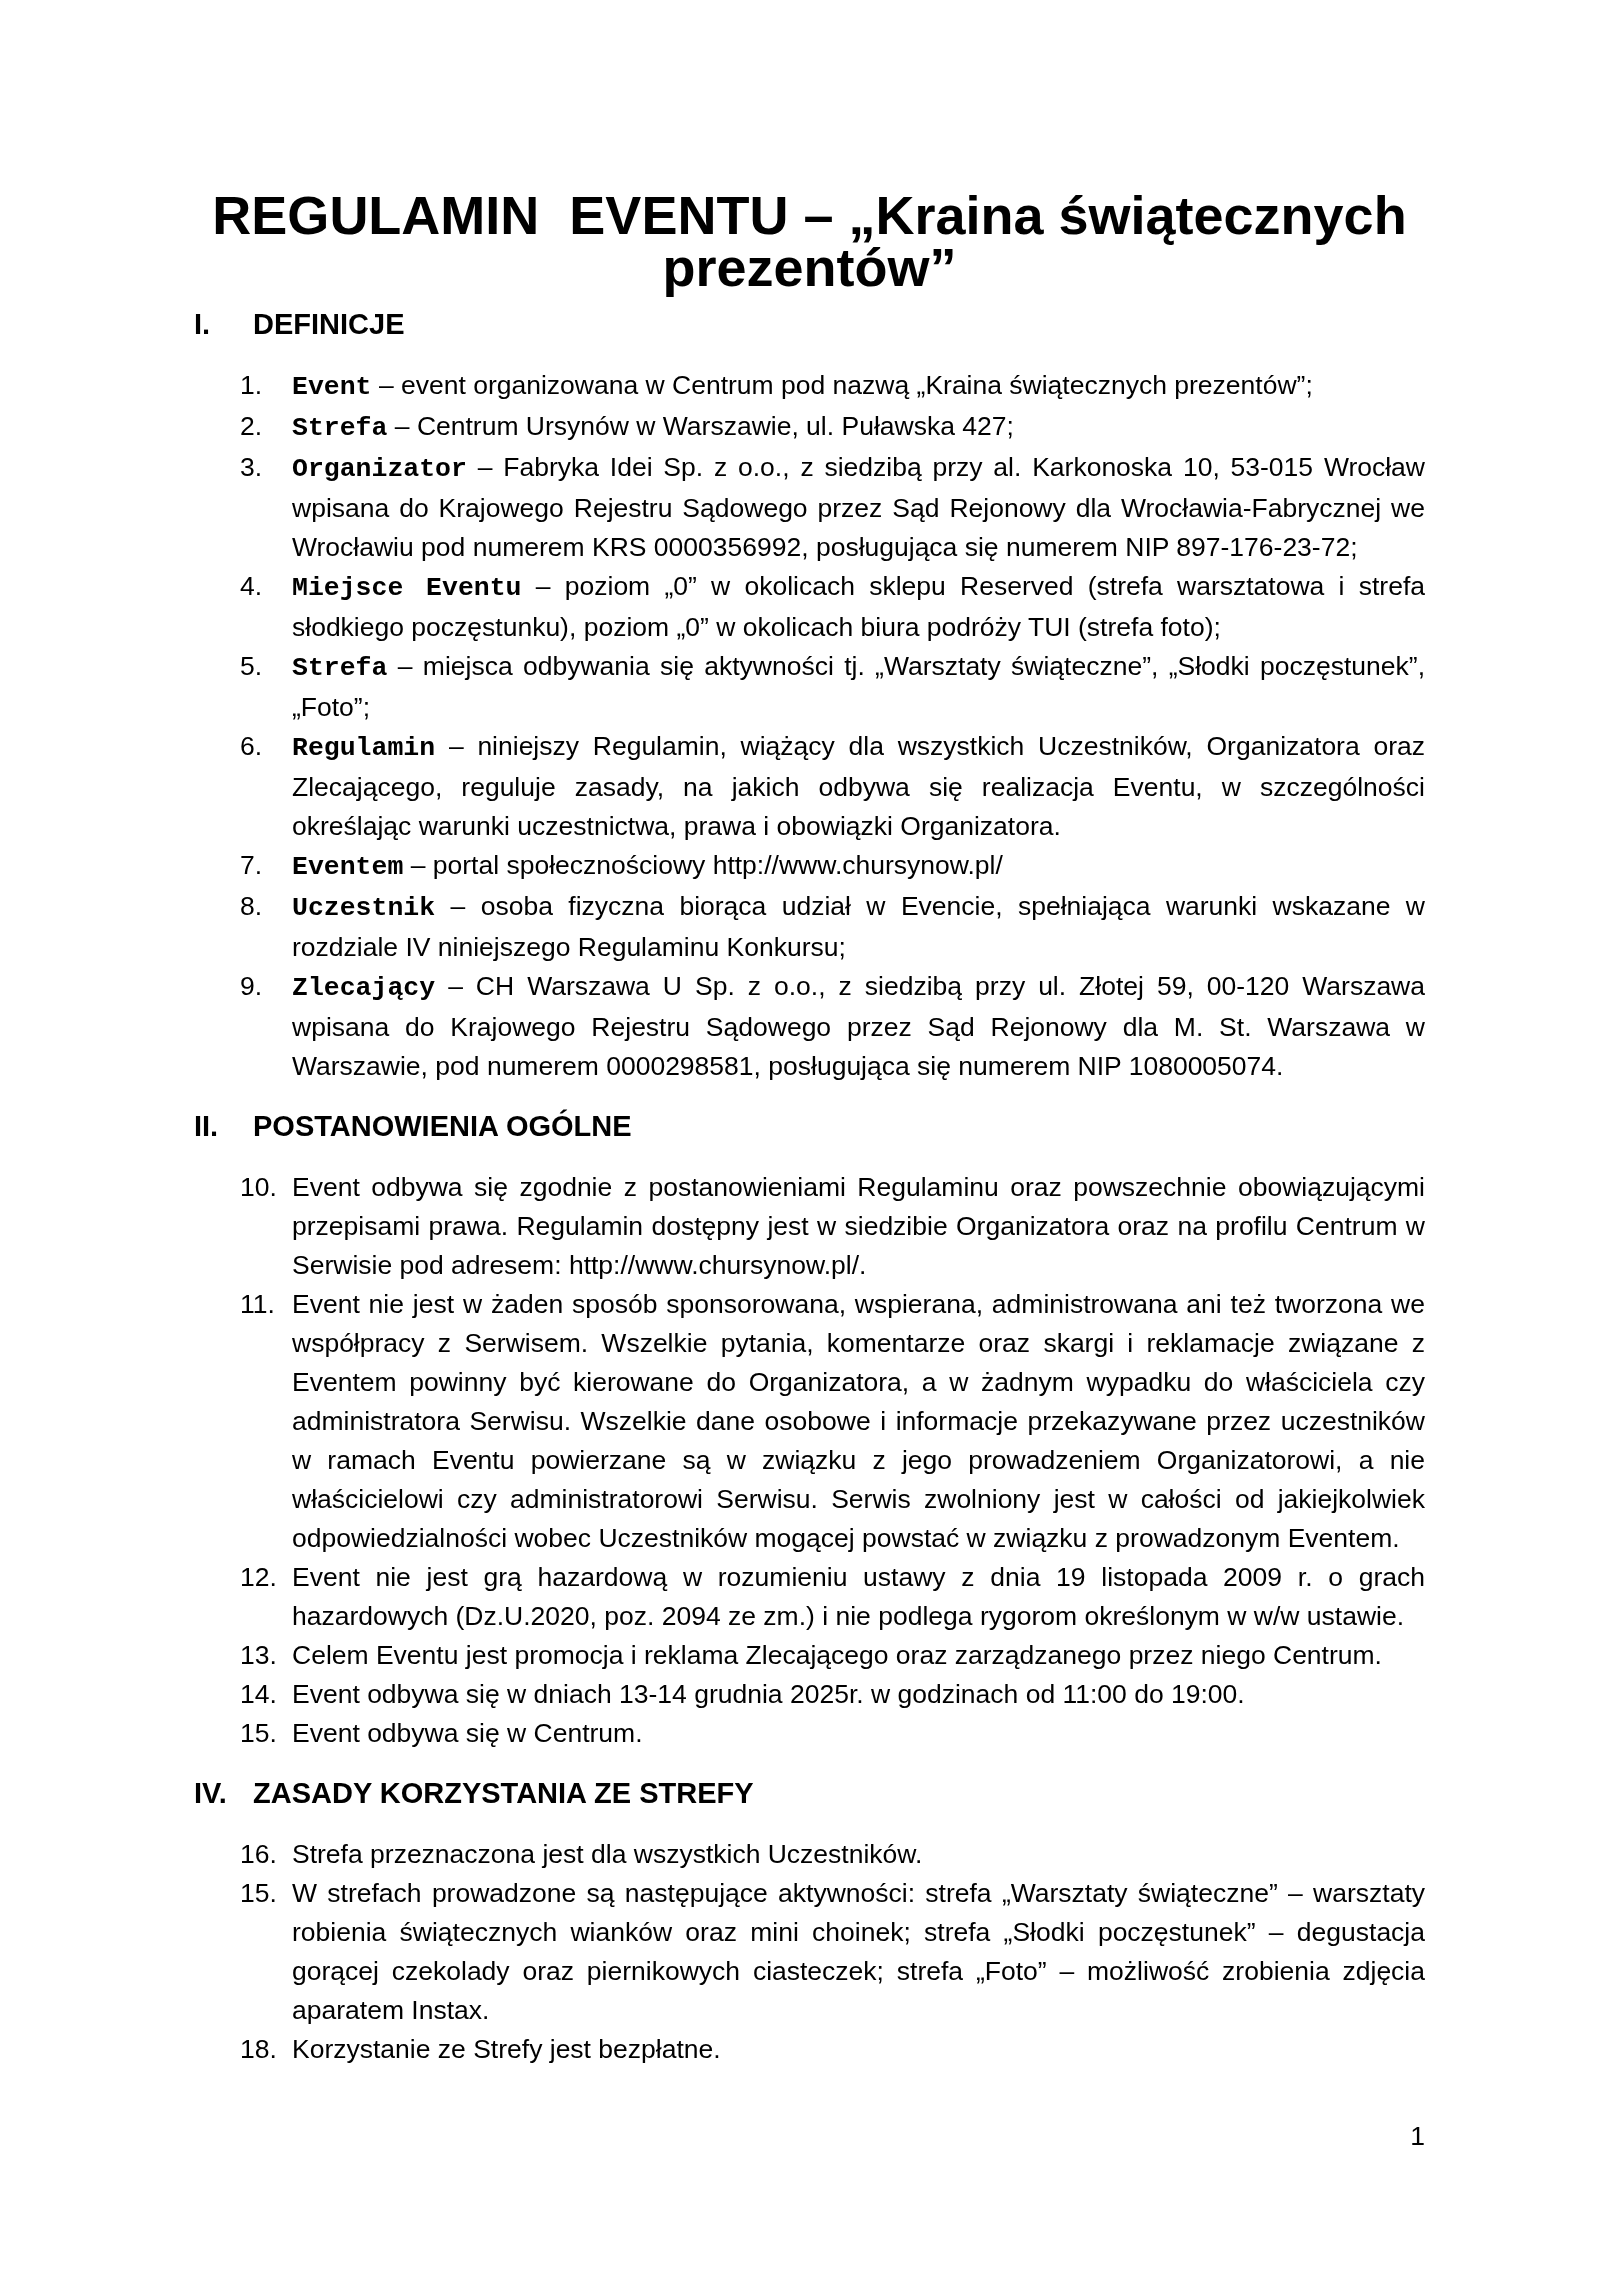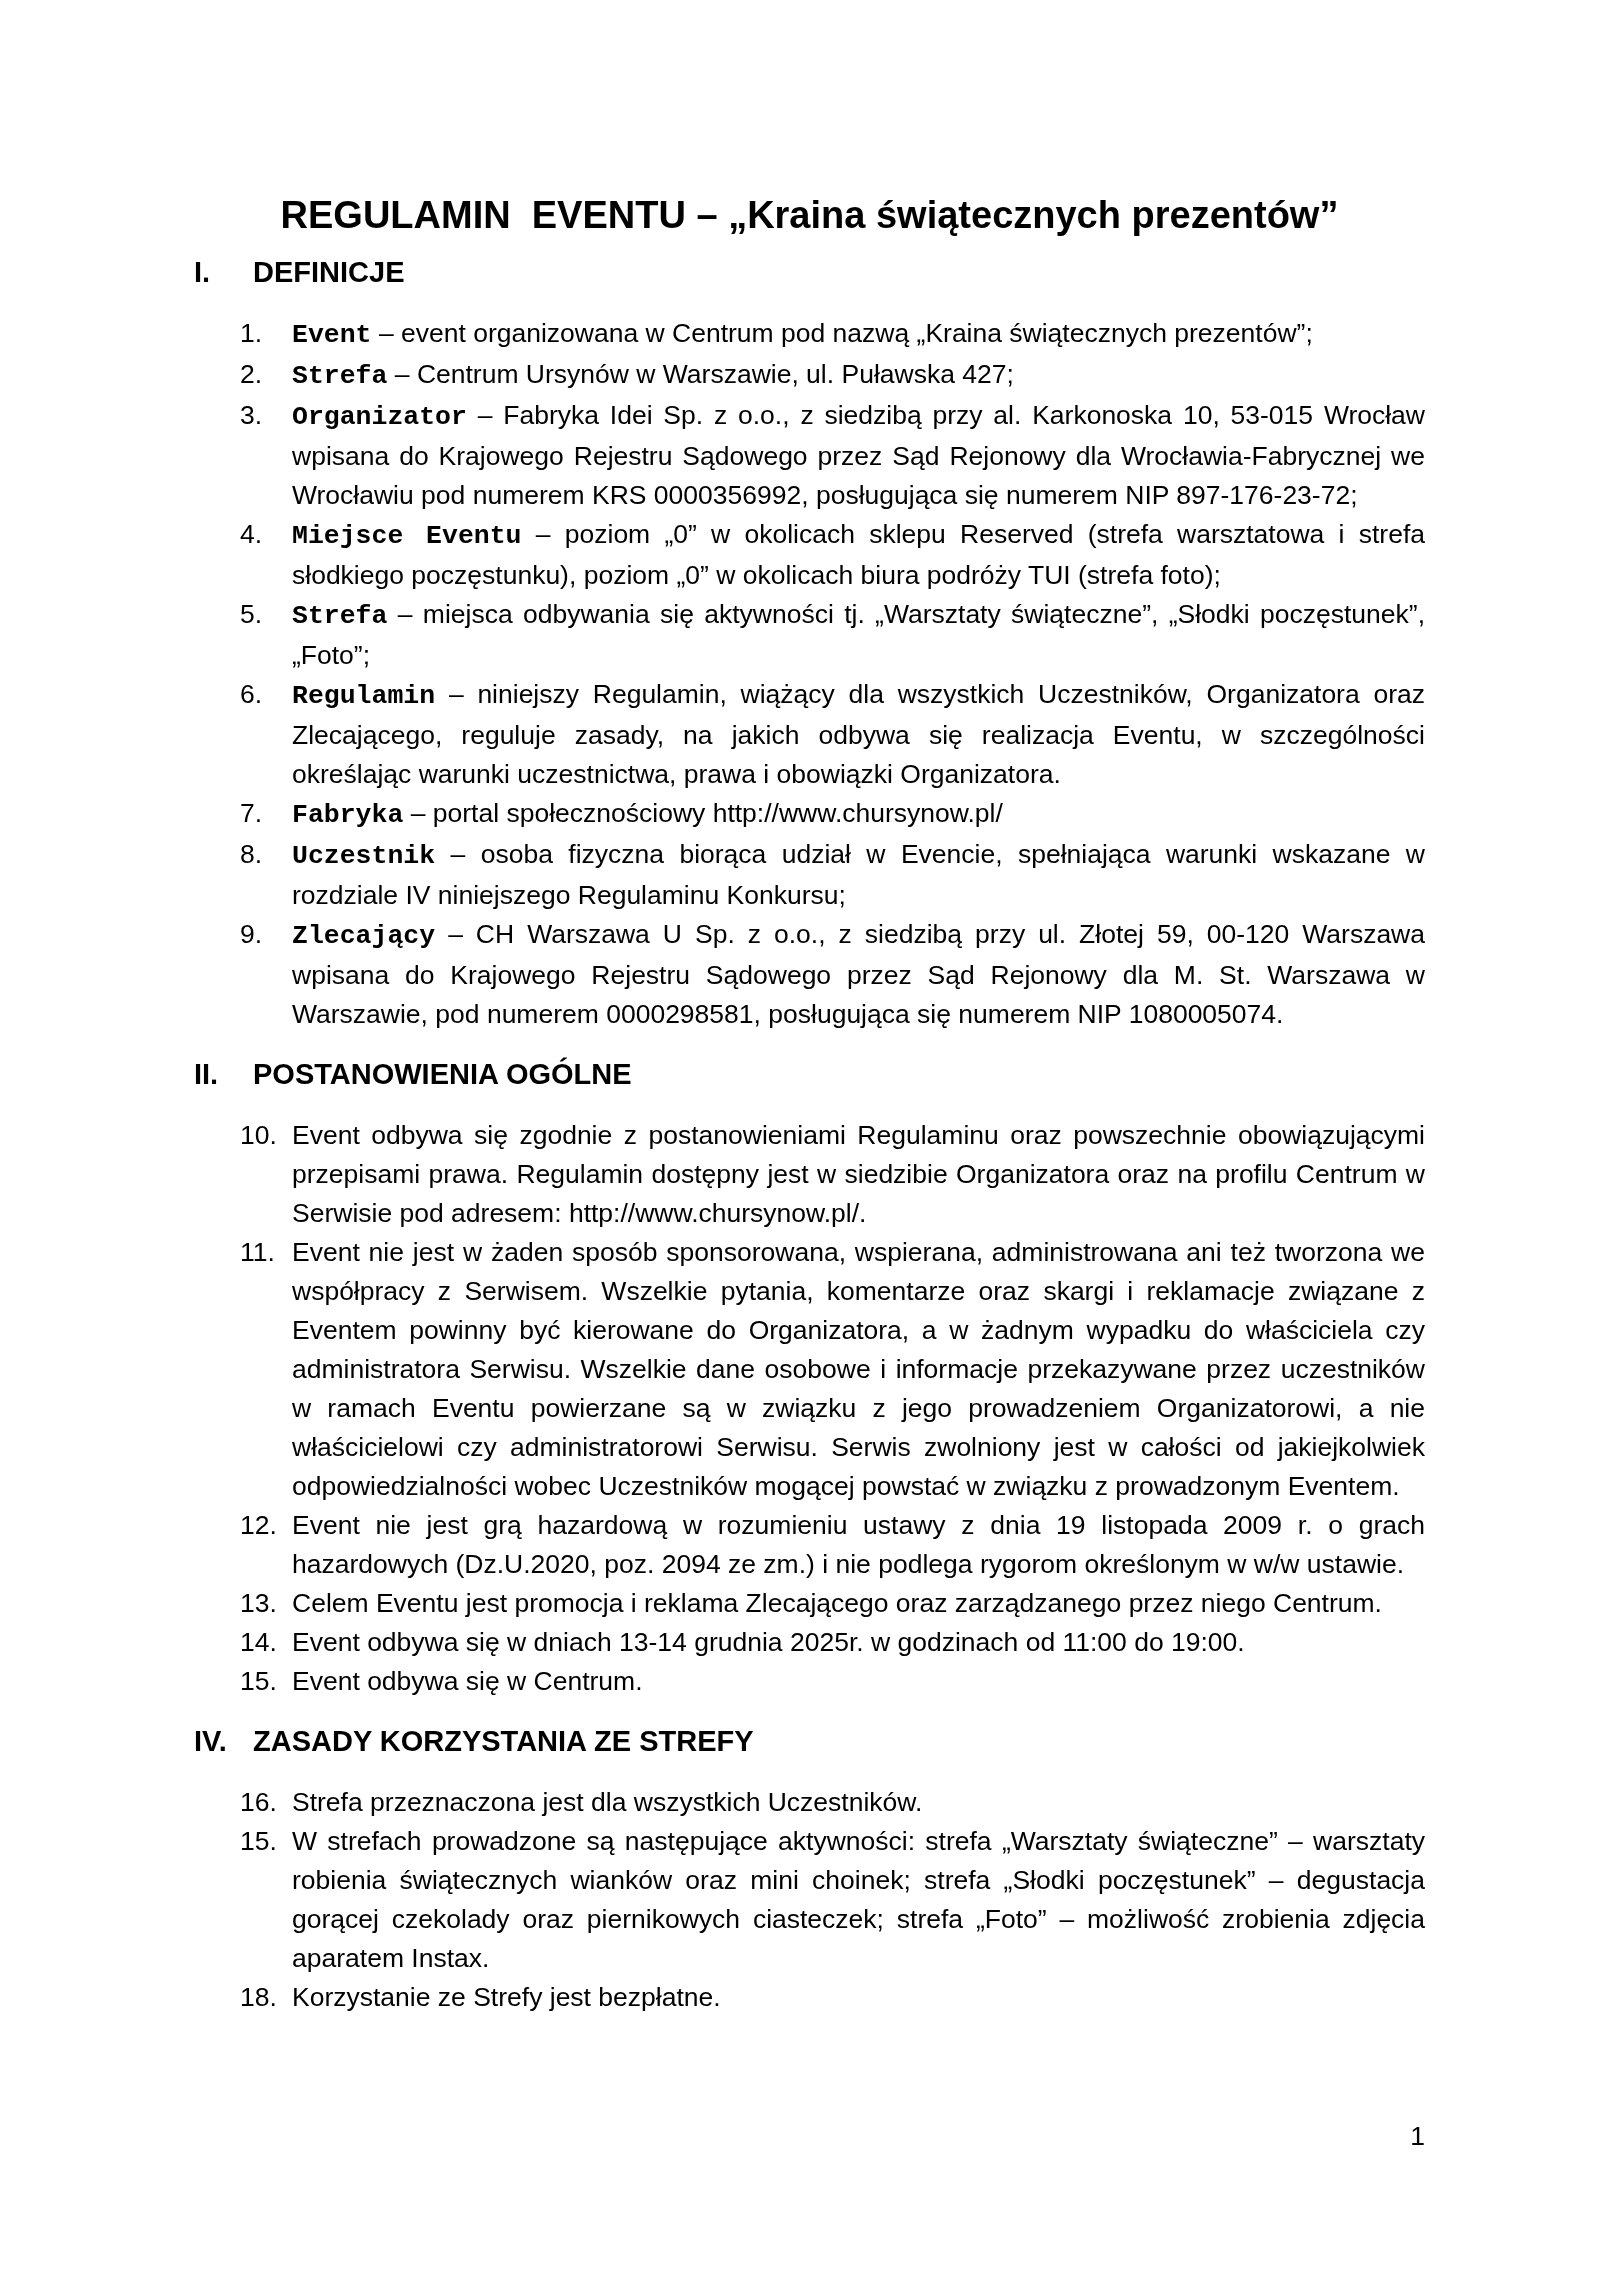--- a/index.html
+++ b/index.html
@@ -18,21 +18,21 @@
   }
   .content {
     position: absolute;
     left: 194px;
     top: 0;
     width: 1231px;
   }
   .doc-title {
     margin: 189px 0 12px 0;
     text-align: center;
-    font-size: 38px;
+    font-size: 54px;
     line-height: 52px;
     font-weight: 700;
     white-space: pre-wrap;
   }
   .sec-head {
     display: flex;
     font-weight: 700;
     font-size: 29px;
     line-height: 39px;
     margin: 21.6px 0 21.6px 0;
@@ -86,21 +86,21 @@
       <div class="item">
         <span class="num">5.</span>
         <span class="itext"><b class="term">Strefa</b><span> – miejsca odbywania się aktywności  tj. „Warsztaty świąteczne”, „Słodki poczęstunek”, „Foto”;</span></span>
       </div>
       <div class="item">
         <span class="num">6.</span>
         <span class="itext"><b class="term">Regulamin</b><span> – niniejszy Regulamin, wiążący dla wszystkich Uczestników, Organizatora oraz Zlecającego, reguluje zasady, na jakich odbywa się realizacja Eventu, w szczególności określając warunki uczestnictwa, prawa i obowiązki Organizatora.</span></span>
       </div>
       <div class="item">
         <span class="num">7.</span>
-        <span class="itext"><b class="term">Fabryka</b><span> – portal społecznościowy http://www.chursynow.pl/</span></span>
+        <span class="itext"><b class="term">Eventem</b><span> – portal społecznościowy http://www.chursynow.pl/</span></span>
       </div>
       <div class="item">
         <span class="num">8.</span>
         <span class="itext"><b class="term">Uczestnik</b><span> – osoba fizyczna biorąca udział w Evencie, spełniająca warunki wskazane w rozdziale IV niniejszego Regulaminu Konkursu;</span></span>
       </div>
       <div class="item">
         <span class="num">9.</span>
         <span class="itext"><b class="term">Zlecający</b><span> – CH Warszawa U Sp. z o.o., z siedzibą przy ul. Złotej 59, 00-120 Warszawa wpisana do Krajowego Rejestru Sądowego przez Sąd Rejonowy dla M. St. Warszawa w Warszawie, pod numerem 0000298581, posługująca się numerem NIP 1080005074.</span></span>
       </div>
     </section>

